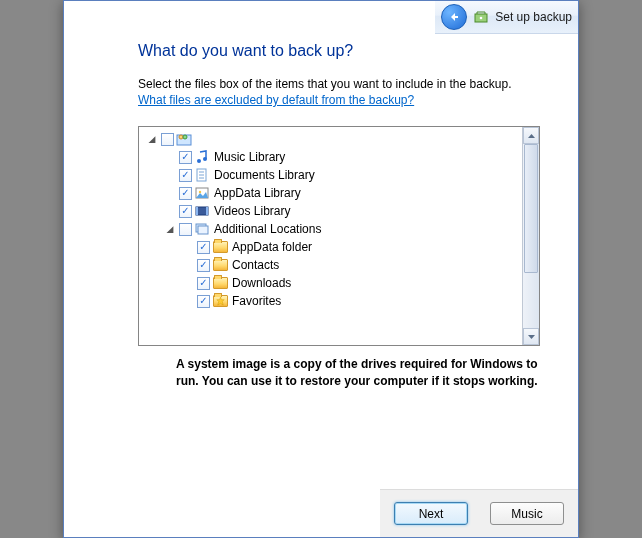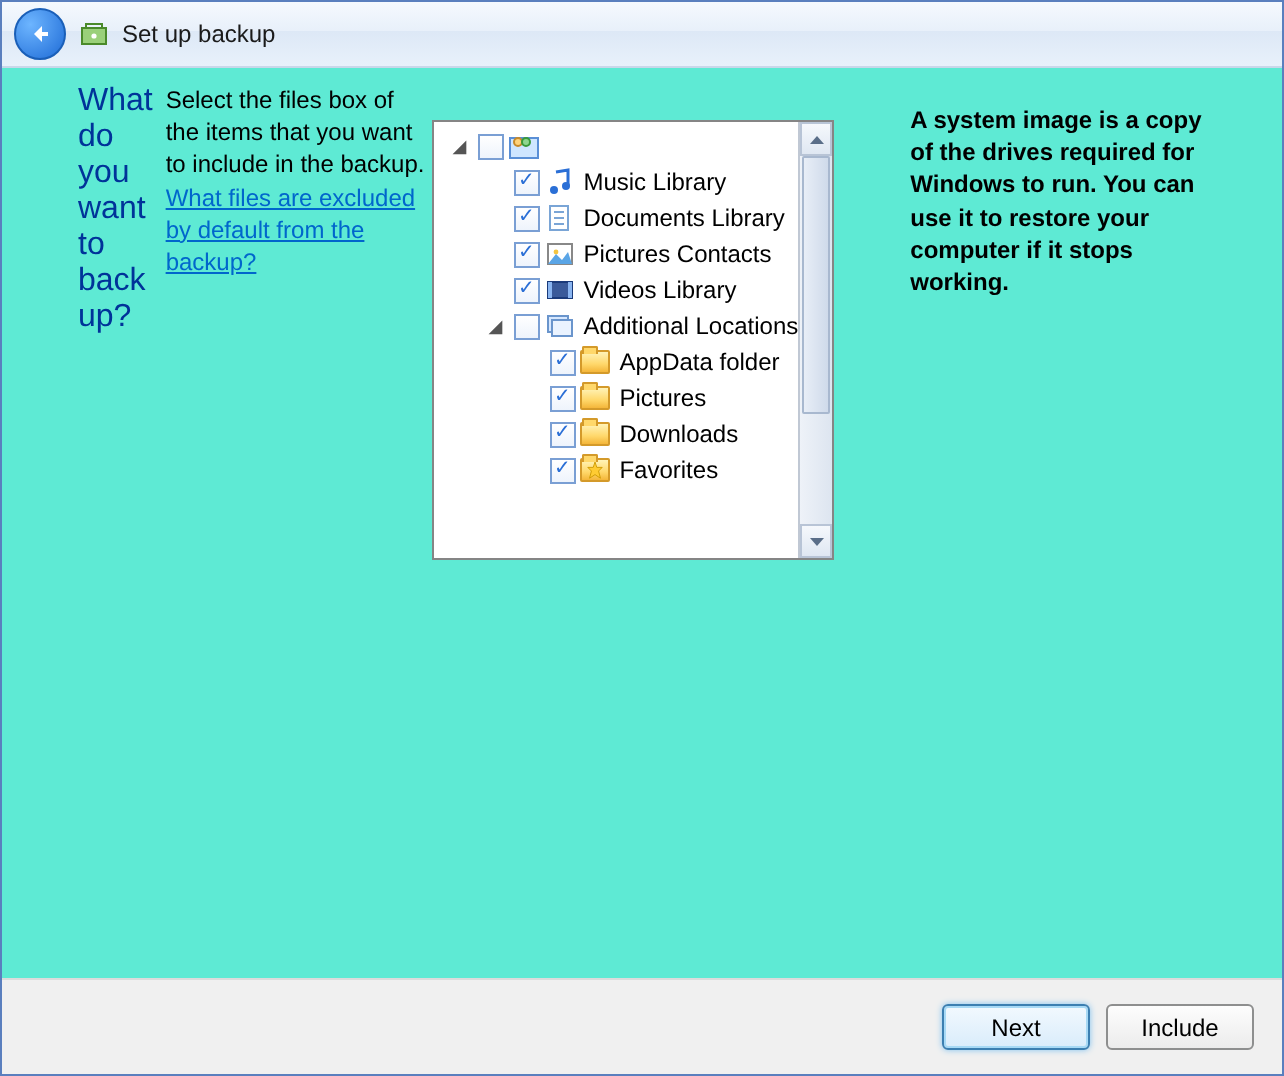--- a/index.html
+++ b/index.html
@@ -7,27 +7,28 @@
   margin: 0;
   font-family: "Segoe UI", Tahoma, sans-serif;
   font-size: 12px;
   background: #888;
   display: flex;
   justify-content: center;
   align-items: center;
   height: 100vh;
 }
 .window {
-  width: 642px;
+  width: 516px;
   height: 538px;
-  background: #5eead4;
+  background: #ffffff;
   border: 1px solid #5a7fbe;
   box-shadow: 0 3px 12px rgba(0,0,0,0.4);
   display: flex;
   flex-direction: column;
+  align-items: flex-end;
 }
 .titlebar {
   height: 33px;
   background: linear-gradient(to bottom, #f5f9fe 0%, #e8f0fa 45%, #dde8f6 46%, #e8f1fb 100%);
   border-bottom: 1px solid #c9d7ea;
   display: flex;
   align-items: center;
   padding: 0 6px;
   gap: 6px;
 }
@@ -48,20 +49,22 @@
   height: 16px;
 }
 .titlebar-text {
   color: #1a1a1a;
   font-size: 12px;
 }
 .content {
   flex: 1;
   padding: 8px 38px 10px 38px;
   display: flex;
+  flex-direction: column;
+  margin-left: 36px;
 }
 .heading {
   color: #003399;
   font-size: 16px;
   font-weight: normal;
   margin: 0 0 16px 0;
 }
 .instr {
   color: #000;
   margin: 0;
@@ -181,21 +184,21 @@
   font-weight: bold;
 }
 .footer {
   height: 48px;
   background: #f0f0f0;
   border-top: 1px solid #dcdcdc;
   display: flex;
   align-items: center;
   justify-content: flex-end;
   padding: 0 14px;
-  gap: 8px;
+  gap: 22px;
 }
 .btn {
   min-width: 74px;
   height: 23px;
   font-family: inherit;
   font-size: 12px;
   border: 1px solid #8e8f8f;
   border-radius: 3px;
   background: linear-gradient(to bottom, #fdfdfd, #ececec);
   cursor: pointer;
@@ -273,21 +276,21 @@
         </div>
         <div class="row" style="padding-left:40px">
           <span class="cb checked"></span>
           <span class="icon16">
               <svg width="16" height="16" viewBox="0 0 16 16">
                 <rect x="2" y="3" width="12" height="10" fill="#fff" stroke="#888"></rect>
                 <circle cx="6" cy="7" r="1.2" fill="#f5c542"></circle>
                 <path d="M2 13 L6 8 L9 11 L12 7 L14 13 Z" fill="#5aa5e6"></path>
               </svg>
             </span>
-          <span class="label">Pictures Contacts</span>
+          <span class="label">AppData Library</span>
         </div>
         <div class="row" style="padding-left:40px">
           <span class="cb checked"></span>
           <span class="icon16">
               <svg width="16" height="16" viewBox="0 0 16 16">
                 <rect x="2" y="4" width="12" height="8" fill="#3a5a9a" stroke="#1a3a7a"></rect>
                 <rect x="2" y="4" width="2" height="8" fill="#8ab5f0"></rect>
                 <rect x="12" y="4" width="2" height="8" fill="#8ab5f0"></rect>
               </svg>
             </span>
@@ -311,21 +314,21 @@
           <span class="icon16">
               <span class="folder-closed"></span>
             </span>
           <span class="label">AppData folder</span>
         </div>
         <div class="row" style="padding-left:58px">
           <span class="cb checked"></span>
           <span class="icon16">
               <span class="folder-closed"></span>
             </span>
-          <span class="label">Pictures</span>
+          <span class="label">Contacts</span>
         </div>
         <div class="row" style="padding-left:58px">
           <span class="cb checked"></span>
           <span class="icon16">
               <span class="folder-closed"></span>
             </span>
           <span class="label">Downloads</span>
         </div>
         <div class="row" style="padding-left:58px">
           <span class="cb checked"></span>
@@ -356,16 +359,16 @@
           </div>
       </div>
     </div>
 
     <p class="sysimg-desc">A system image is a copy of the drives required for Windows to run. You can use it to restore your computer if it stops working.</p>
 
   </div>
 
   <div class="footer">
     <button class="btn primary">Next</button>
-    <button class="btn">Include</button>
+    <button class="btn">Music</button>
   </div>
 
 </div>
 
 </body></html>

